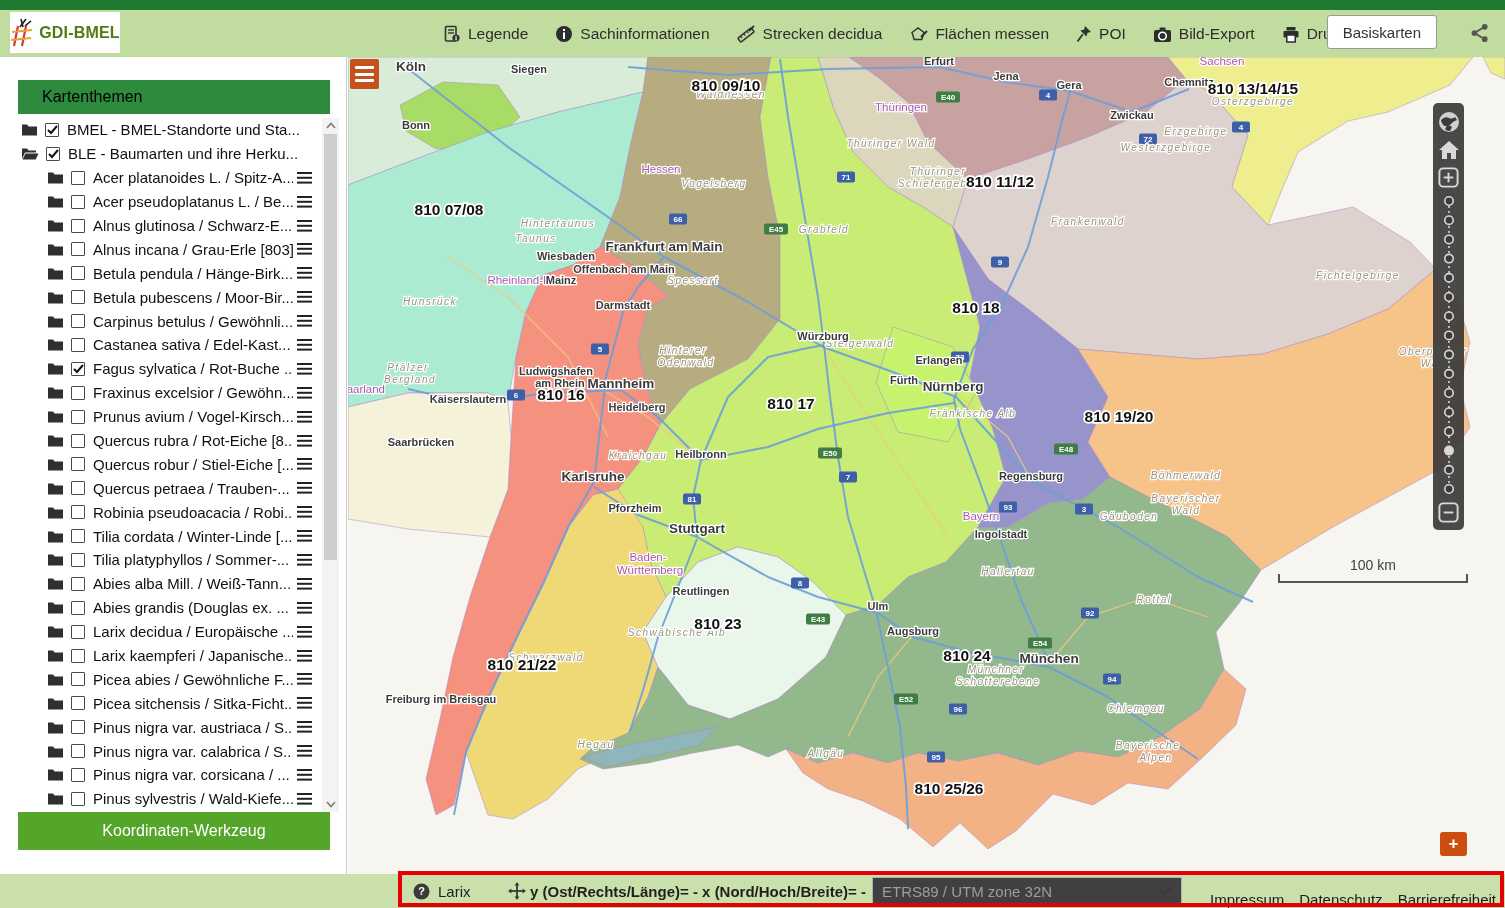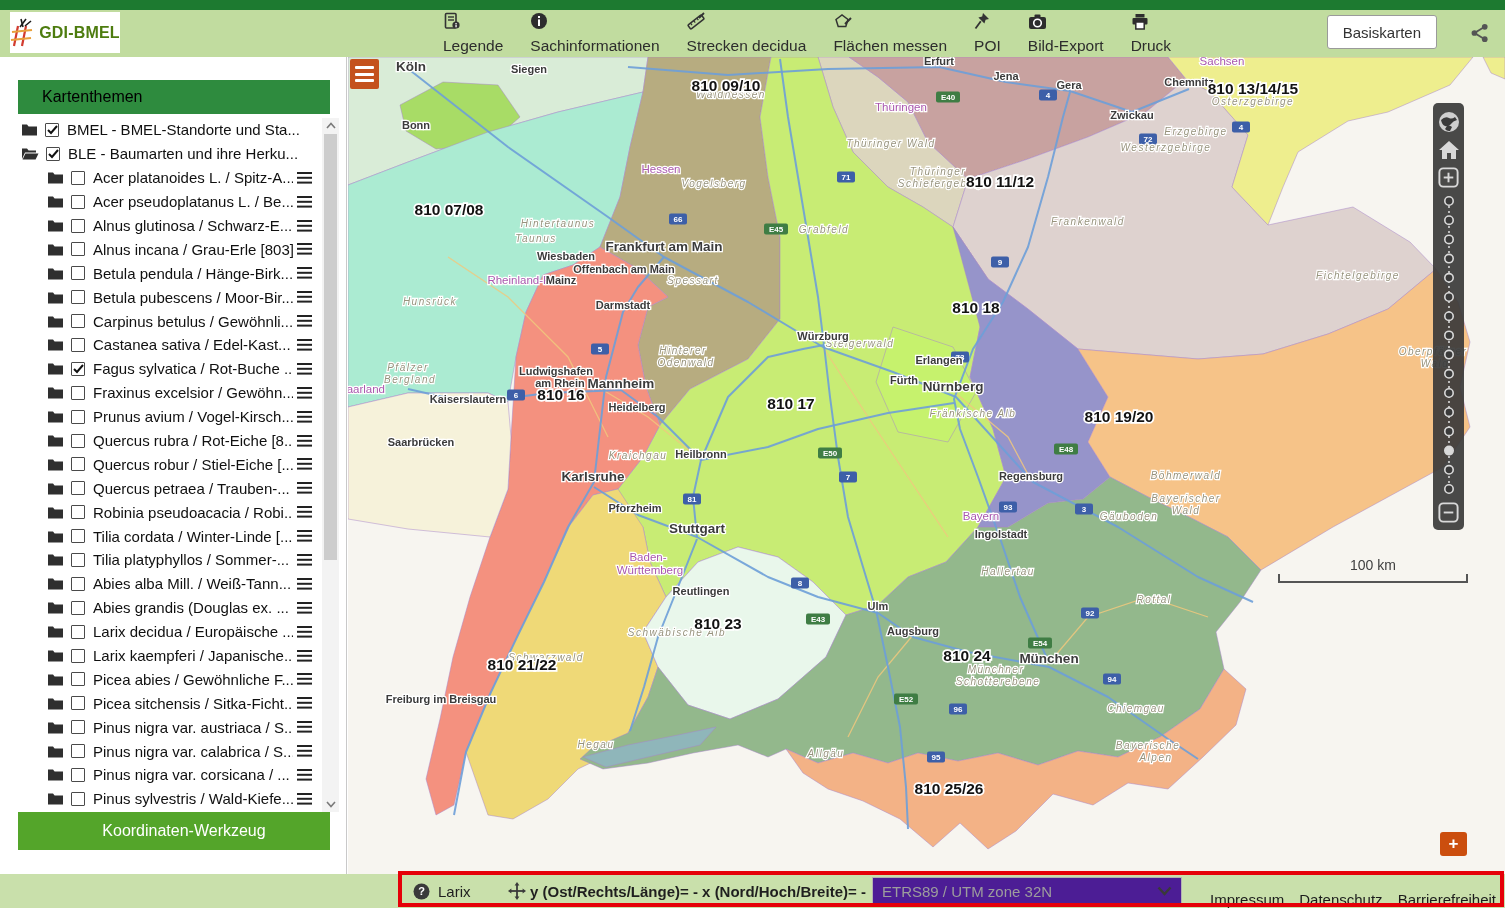--- a/index.html
+++ b/index.html
@@ -8,21 +8,21 @@
     width:1505px; height:908px; overflow:hidden; position:relative;
     font-family:"Liberation Sans", sans-serif; background:#fff;
   }
   
   .topstrip { position:absolute; left:0; top:0; width:1505px; height:10px; background:#1d7a30; }
   .topbar { position:absolute; left:0; top:10px; width:1505px; height:47px; background:#c1dc9f; }
   .logo { position:absolute; left:10px; top:2px; width:110px; height:41px; background:#fff;
           display:flex; align-items:center; justify-content:center; gap:3px; cursor:pointer; }
   .logo-text { font-size:16px; font-weight:bold; color:#4d7c0f; letter-spacing:0.2px; }
   .toolbar { position:absolute; left:443px; top:0; height:47px; display:flex; align-items:center; gap:27px; }
-  .tb-item { display:flex; align-items:flex-start; gap:7px; font-size:15.5px; color:#2d2d2d; cursor:pointer; white-space:nowrap;flex-direction:column; }
+  .tb-item { display:flex; align-items:flex-end; gap:7px; font-size:15.5px; color:#2d2d2d; cursor:pointer; white-space:nowrap; }
   .tb-item .ticon { display:flex; align-items:center; }
   .basiskarten { position:absolute; right:68px; top:5px; height:34px; padding:0 15px; background:#fff;
                  border:1px solid #9a9a9a; border-radius:3px; font-size:15px; color:#333;
                  font-family:"Liberation Sans",sans-serif; cursor:pointer; }
   .share-btn { position:absolute; right:15px; top:13px; background:none; border:none; cursor:pointer; padding:0; }
 
   
   .content { position:absolute; left:0; top:57px; width:1505px; height:817px; }
 
   
@@ -60,21 +60,21 @@
   .scalebar .line { height:9px; border-bottom:2px solid #555; border-left:2px solid #555; border-right:2px solid #555; margin-top:1px; }
   .plus-orange { position:absolute; right:38px; top:775px; width:27px; height:24px; background:#cb4e0e; border:none;
                  border-radius:3px; color:#fff; font-weight:bold; font-size:17px; line-height:20px; cursor:pointer; }
 
   
   .statusbar { position:absolute; left:0; top:874px; width:1505px; height:34px; background:#c9e0ab; }
   .sb-help { position:absolute; left:413px; top:0; height:34px; display:flex; align-items:center; gap:8px;
              font-size:15px; color:#1f1f1f; cursor:pointer; }
   .sb-coords { position:absolute; left:508px; top:0; height:34px; display:flex; align-items:center; gap:4px;
                font-size:15px; color:#1f1f1f; font-weight:bold; }
-  .sb-select { position:absolute; left:872px; top:3px; width:310px; height:28px; background:#4c1d95;
+  .sb-select { position:absolute; left:872px; top:3px; width:310px; height:28px; background:#404040;
                border:1px solid #b3b3b3; display:flex; align-items:center; padding:0 9px; font-size:15px;
                color:#9d9d9d; cursor:pointer; }
   .sb-select .chev { margin-left:auto; display:flex; }
   .sb-links { position:absolute; right:9px; top:0; height:34px; display:flex; align-items:flex-end; gap:15px; }
   .sb-links a { font-size:15px; color:#1c1c1c; text-decoration:none; cursor:pointer; }
   .red-annotation { position:absolute; left:398px; top:871px; width:1106px; height:36px;
                     border:4px solid #e50008; pointer-events:none; z-index:60; }
 
   svg text { user-select:none; }
 </style>

